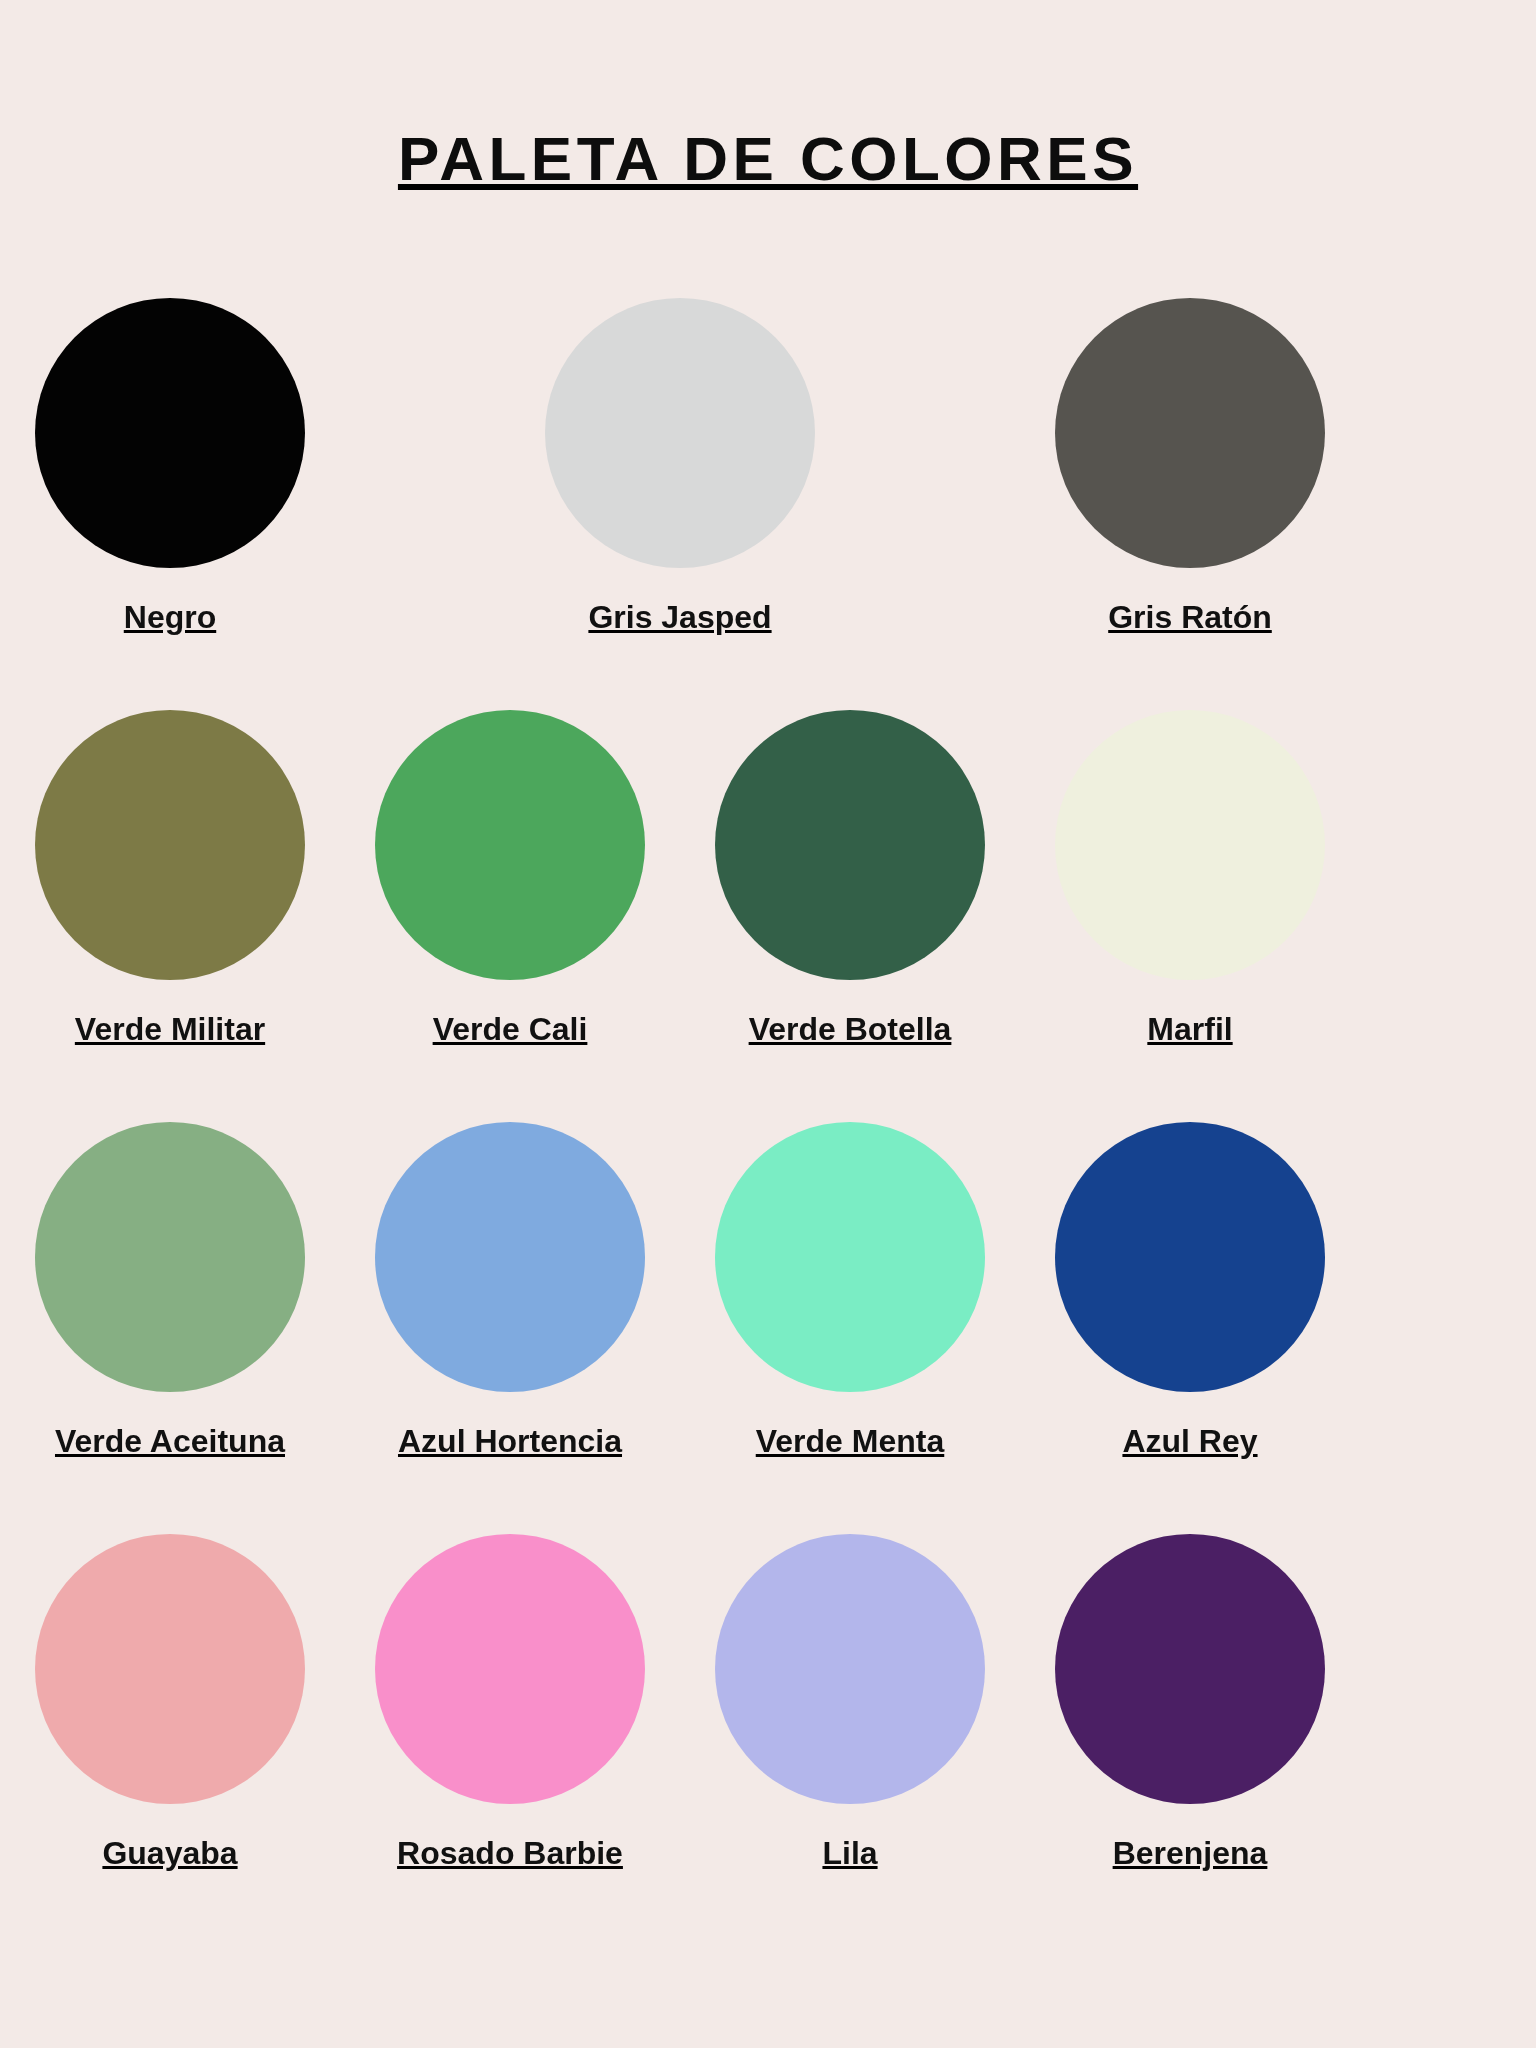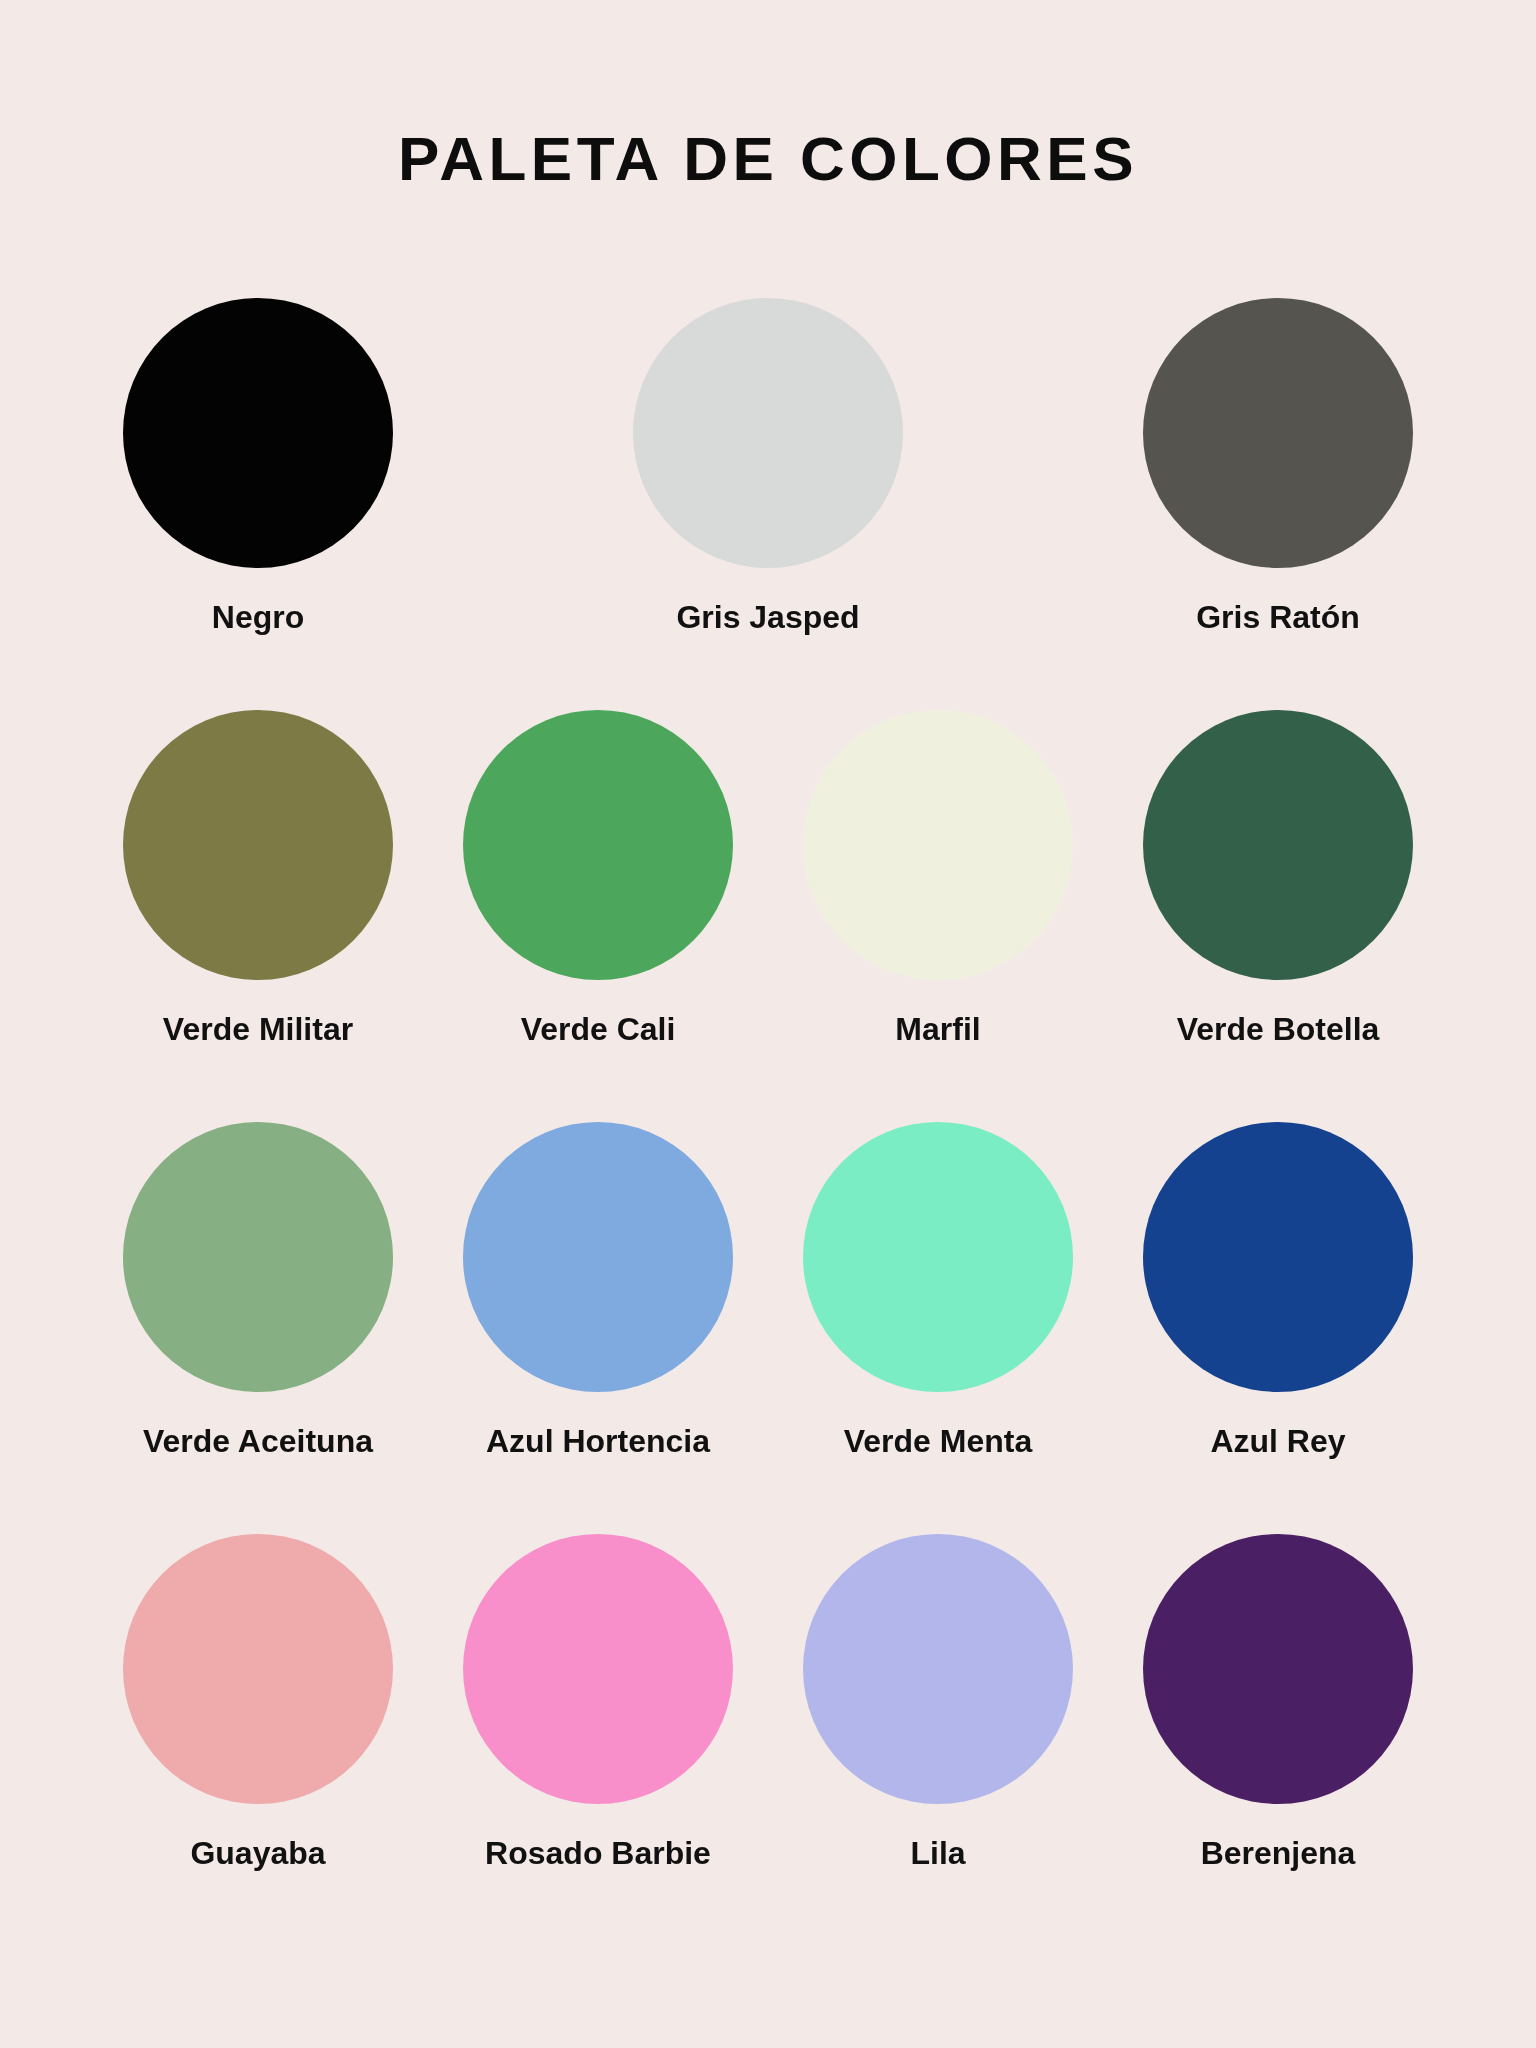--- a/index.html
+++ b/index.html
@@ -16,21 +16,21 @@
   }
 
   .poster {
     position: relative;
     width: 1536px;
     height: 2048px;
     background: #f3eae7;
     box-sizing: border-box;
     display: flex;
     flex-direction: column;
-    align-items: center;
+    text-decoration: underline;
   }
 
   .poster-title {
     margin-top: 128px;
     font-size: 62px;
     font-weight: 700;
     letter-spacing: 4.5px;
     color: #0d0d0d;
     text-align: center;
     line-height: 1;
@@ -109,26 +109,26 @@
     <div class="swatch-row">
       <div class="swatch-cell">
         <div class="swatch-disc" style="background-color: rgb(125, 122, 70);"></div>
         <div class="swatch-label">Verde Militar</div>
       </div>
       <div class="swatch-cell">
         <div class="swatch-disc" style="background-color: rgb(76, 167, 92);"></div>
         <div class="swatch-label">Verde Cali</div>
       </div>
       <div class="swatch-cell">
+        <div class="swatch-disc" style="background-color: rgb(51, 96, 72);"></div>
+        <div class="swatch-label">Verde Botella</div>
+      </div>
+      <div class="swatch-cell">
         <div class="swatch-disc" style="background-color: rgb(239, 240, 222);"></div>
         <div class="swatch-label">Marfil</div>
-      </div>
-      <div class="swatch-cell">
-        <div class="swatch-disc" style="background-color: rgb(51, 96, 72);"></div>
-        <div class="swatch-label">Verde Botella</div>
       </div>
     </div>
 
     <div class="swatch-row">
       <div class="swatch-cell">
         <div class="swatch-disc" style="background-color: rgb(134, 175, 131);"></div>
         <div class="swatch-label">Verde Aceituna</div>
       </div>
       <div class="swatch-cell">
         <div class="swatch-disc" style="background-color: rgb(127, 170, 223);"></div>

